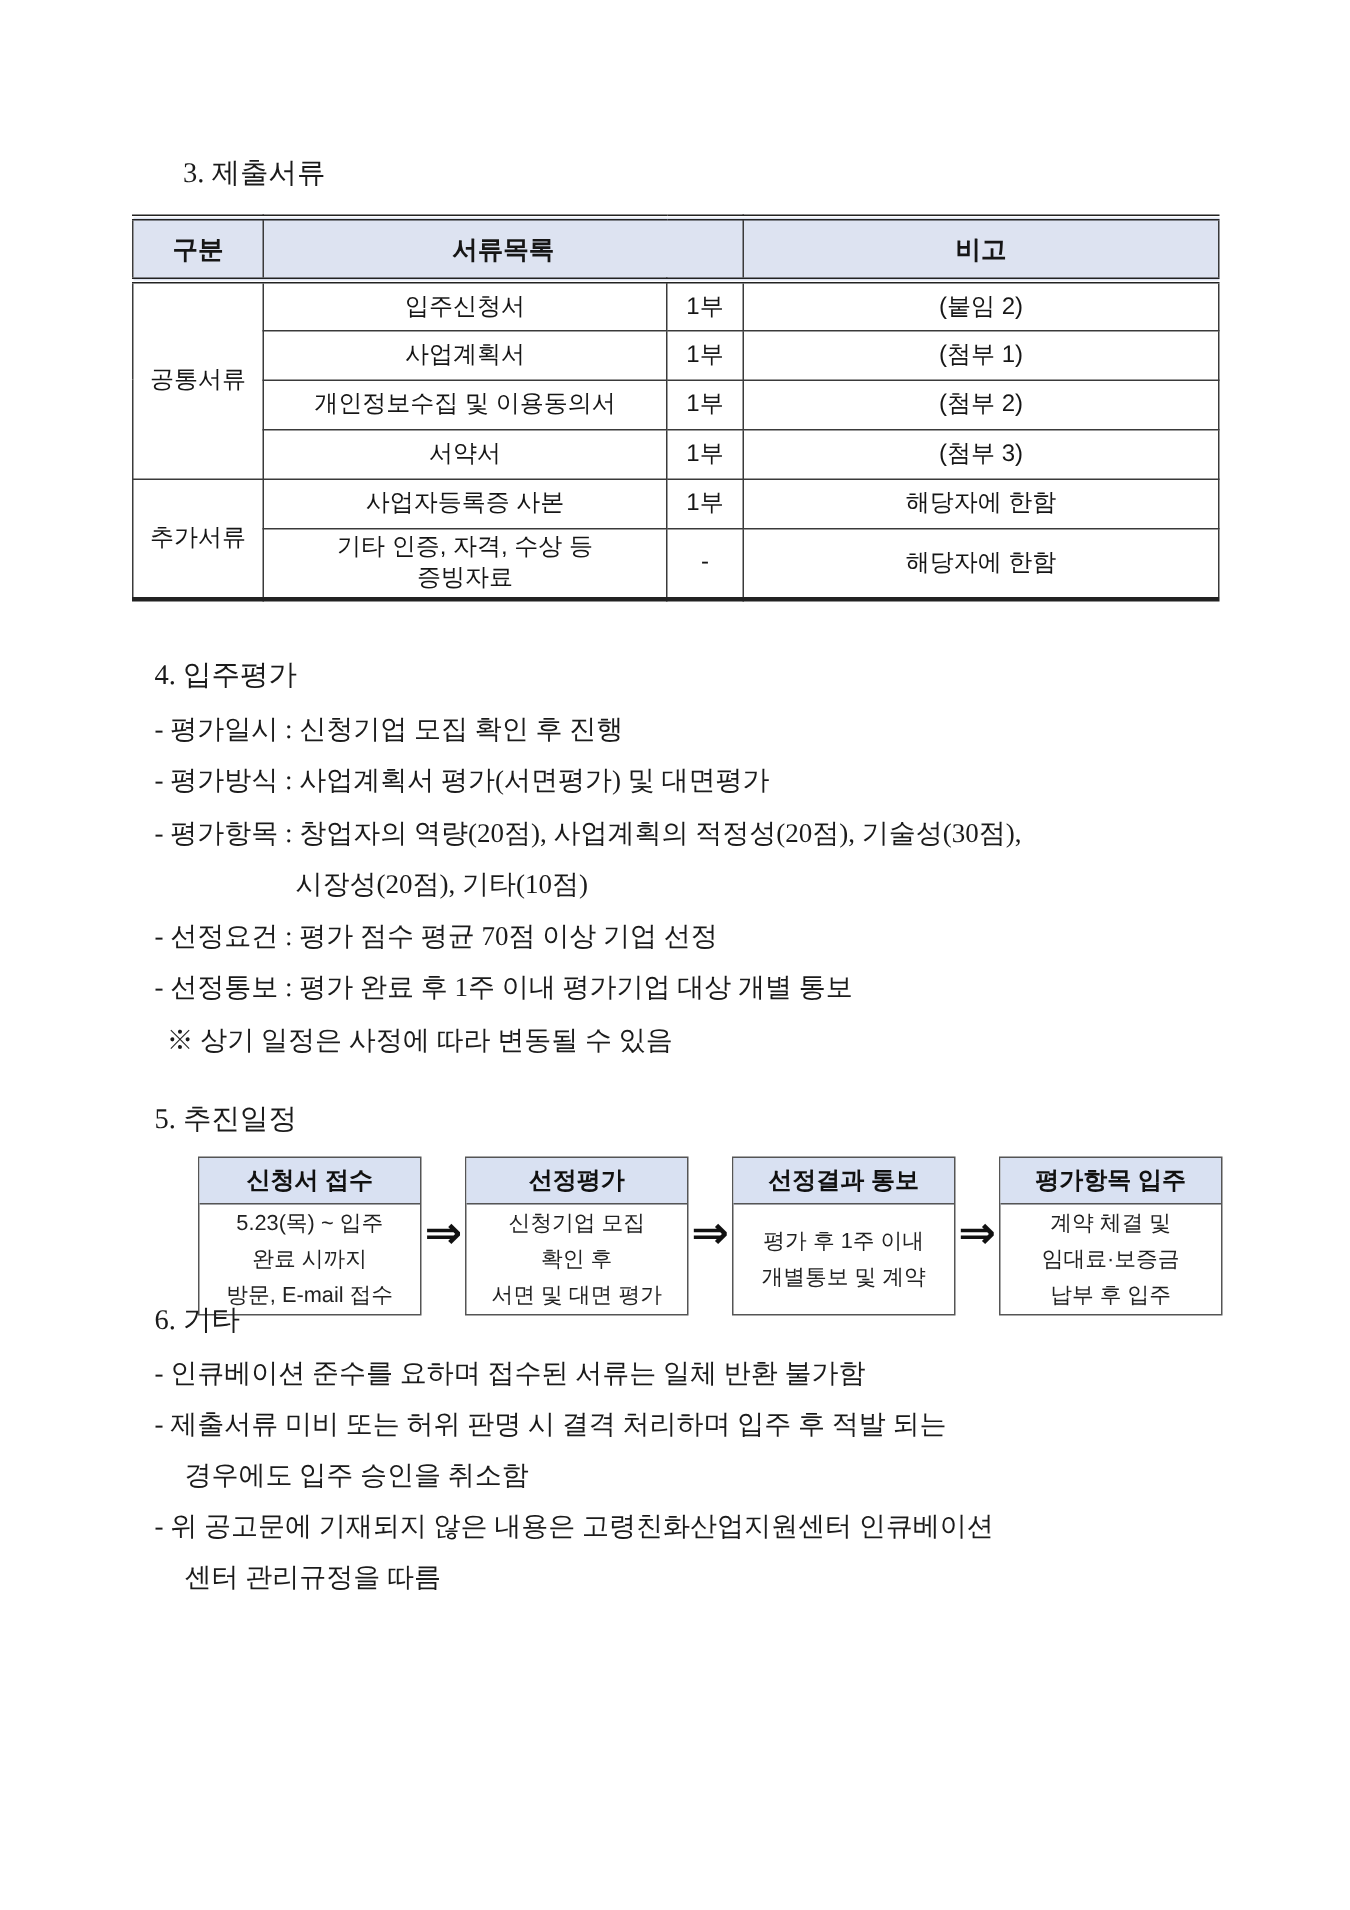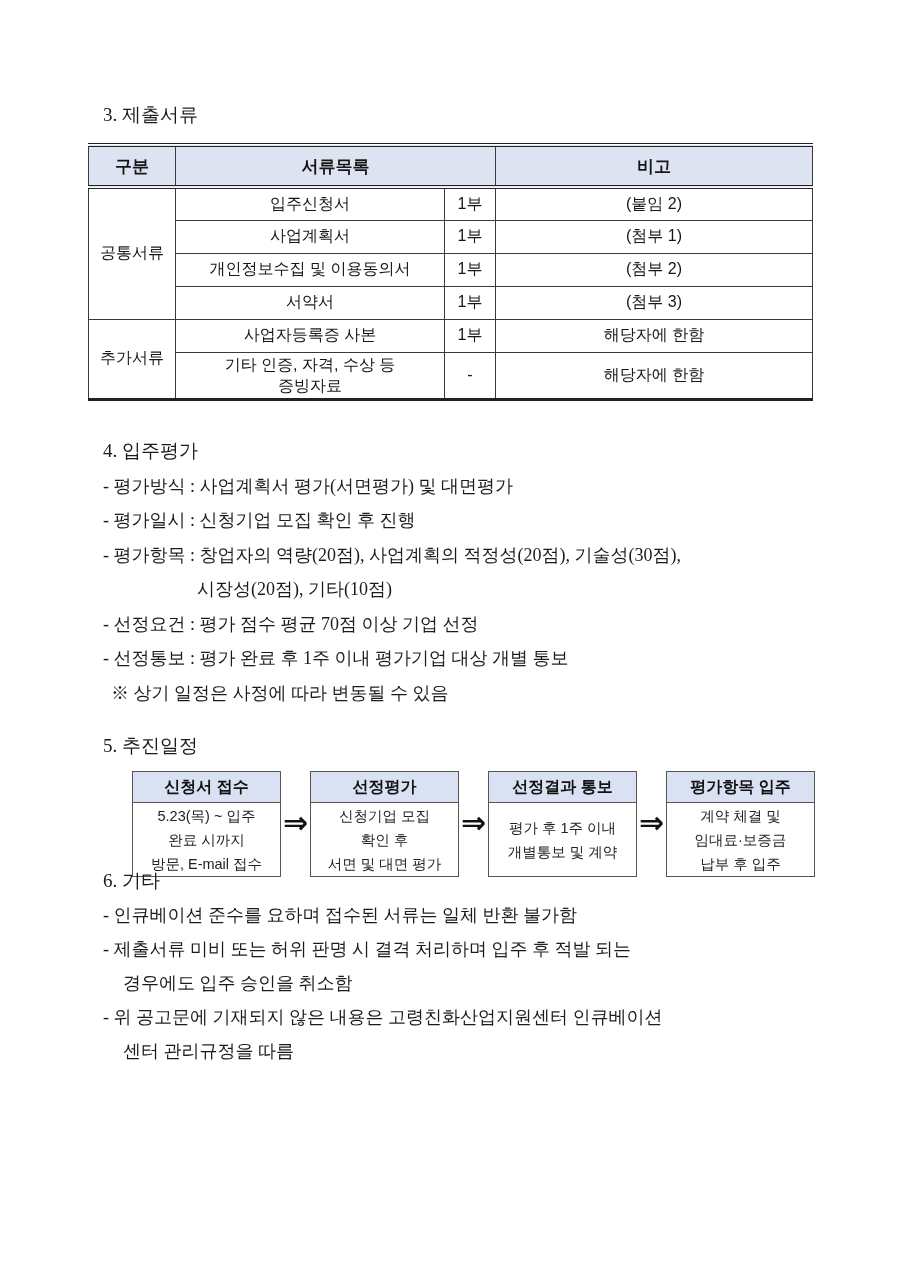--- a/index.html
+++ b/index.html
@@ -11,21 +11,21 @@
     color:#1b1b1b;
     font-family:"Liberation Serif","DejaVu Serif",serif;
     overflow:hidden;
   }
   .sec-title {
     position:absolute; left:103px;
     font-size:19px; color:#1b1b1b;
     font-family:"Liberation Serif","DejaVu Serif",serif;
     white-space:nowrap;
   }
-  #s3-title { top:102px; }
+  #s3-title { top:102px;margin-left:19px; }
   #s5-title { top:733px; }
 
   
   table.doc-table {
     position:absolute; left:88px; top:143px;
     width:724px;
     border-collapse:collapse;
     table-layout:fixed;
     font-family:"Liberation Sans","DejaVu Sans",sans-serif;
     text-align:center;
@@ -154,22 +154,22 @@
         <td class="pre">기타 인증, 자격, 수상 등
 증빙자료</td>
         <td>-</td>
         <td>해당자에 한함</td>
       </tr>
     </tbody>
   </table>
 
   <div class="text-block" id="s4-block">
     <div class="block-title">4. 입주평가</div>
+    <div class="line">- 평가일시 : 신청기업 모집 확인 후 진행</div>
     <div class="line">- 평가방식 : 사업계획서 평가(서면평가) 및 대면평가</div>
-    <div class="line">- 평가일시 : 신청기업 모집 확인 후 진행</div>
     <div class="line">- 평가항목 : 창업자의 역량(20점), 사업계획의 적정성(20점), 기술성(30점),
 시장성(20점), 기타(10점)</div>
     <div class="line">- 선정요건 : 평가 점수 평균 70점 이상 기업 선정</div>
     <div class="line">- 선정통보 : 평가 완료 후 1주 이내 평가기업 대상 개별 통보</div>
     <div class="line note-line">※ 상기 일정은 사정에 따라 변동될 수 있음</div>
   </div>
 
   <div class="sec-title" id="s5-title">5. 추진일정</div>
 
   <div class="flow">

